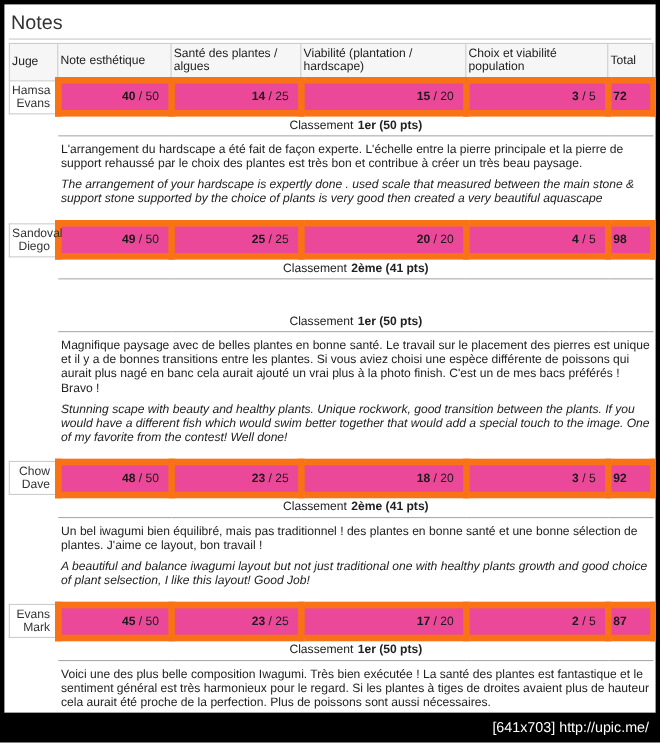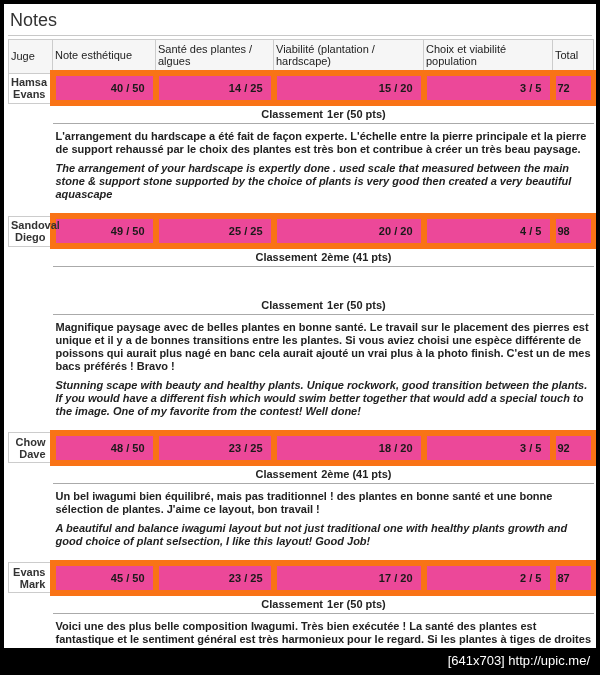--- a/index.html
+++ b/index.html
@@ -45,21 +45,21 @@
   th {
     background: #f6f6f6;
     border: 1px solid #ccc;
     font-size: 11px;
     font-weight: normal;
     color: #222;
     text-align: left;
     padding: 3px 2px;
     line-height: 12px;
   }
-  td { vertical-align: middle; font-weight: bold; }
+  td { vertical-align: middle; }
   .judge-cell {
     background: #fff;
     border: 1px solid #ccc;
     text-align: right;
     padding: 2px 4px 2px 2px;
     line-height: 12px;
     color: #333;
   }
   .judge-cell span { display: block; }
   .score-cell, .total-cell {

